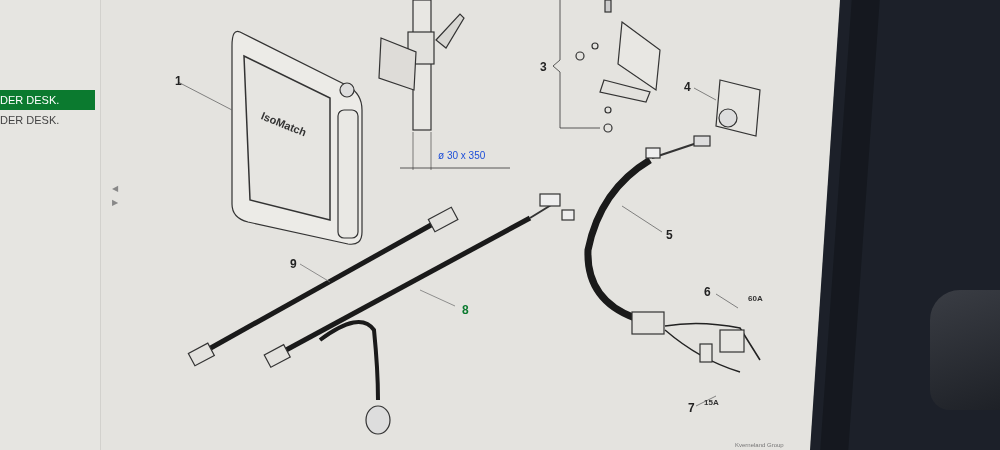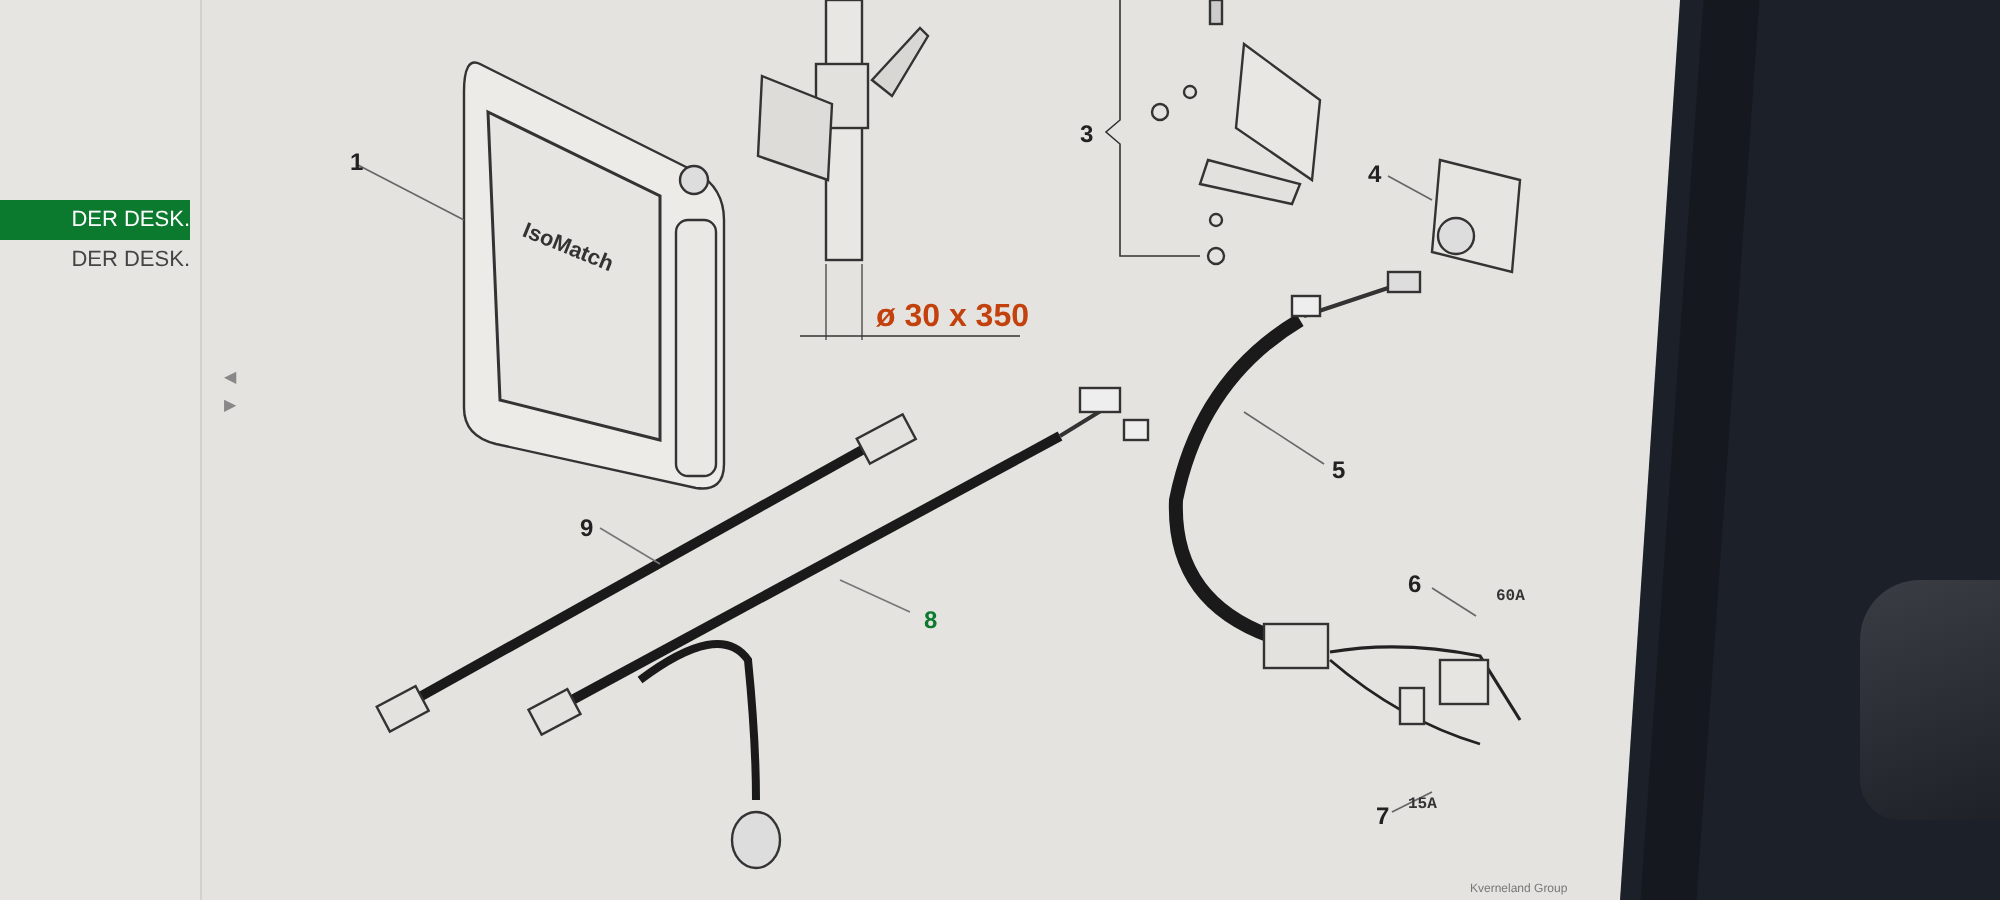--- a/index.html
+++ b/index.html
@@ -1,28 +1,28 @@
 <!DOCTYPE html>
 <html><head>
 <meta charset="utf-8">
 <style>
   html, body { margin:0; padding:0; }
   body { width:1000px; height:450px; overflow:hidden; background:#1c2029; position:relative; font-family:"Liberation Sans", sans-serif; }
   .screen { position:absolute; left:0; top:0; width:840px; height:450px; background:#e4e3df; overflow:hidden;
     clip-path: polygon(0 0, 840px 0, 810px 450px, 0 450px); }
   .sidebar { position:absolute; left:0; top:0; width:100px; height:450px; background:#e6e5e1; border-right:1px solid #d2d1cd; }
-  .sidebar-list { position:absolute; top:100px; left:0; width:95px;text-align:right; }
+  .sidebar-list { position:absolute; top:90px; left:0; width:95px; }
   .sb-item { height:20px; line-height:20px; font-size:11px; color:#444; padding-left:0px; white-space:nowrap; overflow:hidden; }
   .sb-item.active { background:#0b7a2f; color:#fff; }
   .collapse { position:absolute; left:112px; top:182px; font-size:8px; color:#888; line-height:14px; }
   .diagram { position:absolute; left:120px; top:0; width:720px; height:450px; }
   .lbl { position:absolute; font-weight:bold; font-size:12px; color:#222; }
   .lbl.link { color:#0b7a2f; }
-  .dim { position:absolute; font-weight:bold; font-size:16px; color:#c2410c; }
-  .small { position:absolute; font-weight:bold; font-size:8px; color:#333;font-family:Liberation Mono, monospace; }
+  .dim { position:absolute; font-weight:normal; font-size:10px; color:#1d4ed8; }
+  .small { position:absolute; font-weight:bold; font-size:8px; color:#333; }
   .bezel { position:absolute; left:836px; top:0; width:28px; height:450px; background:#15181f; transform:skewX(-4deg); }
   .bg-object { position:absolute; right:0; bottom:40px; width:70px; height:120px; background:linear-gradient(160deg,#3a3d44,#1e2127); border-radius:30px 0 0 20px; }
   .copyright { position:absolute; left:735px; top:442px; font-size:6px; color:#777; }
 </style>
 </head>
 <body>
 
 <div class="screen">
   <div class="sidebar">
     <div class="sidebar-list">

